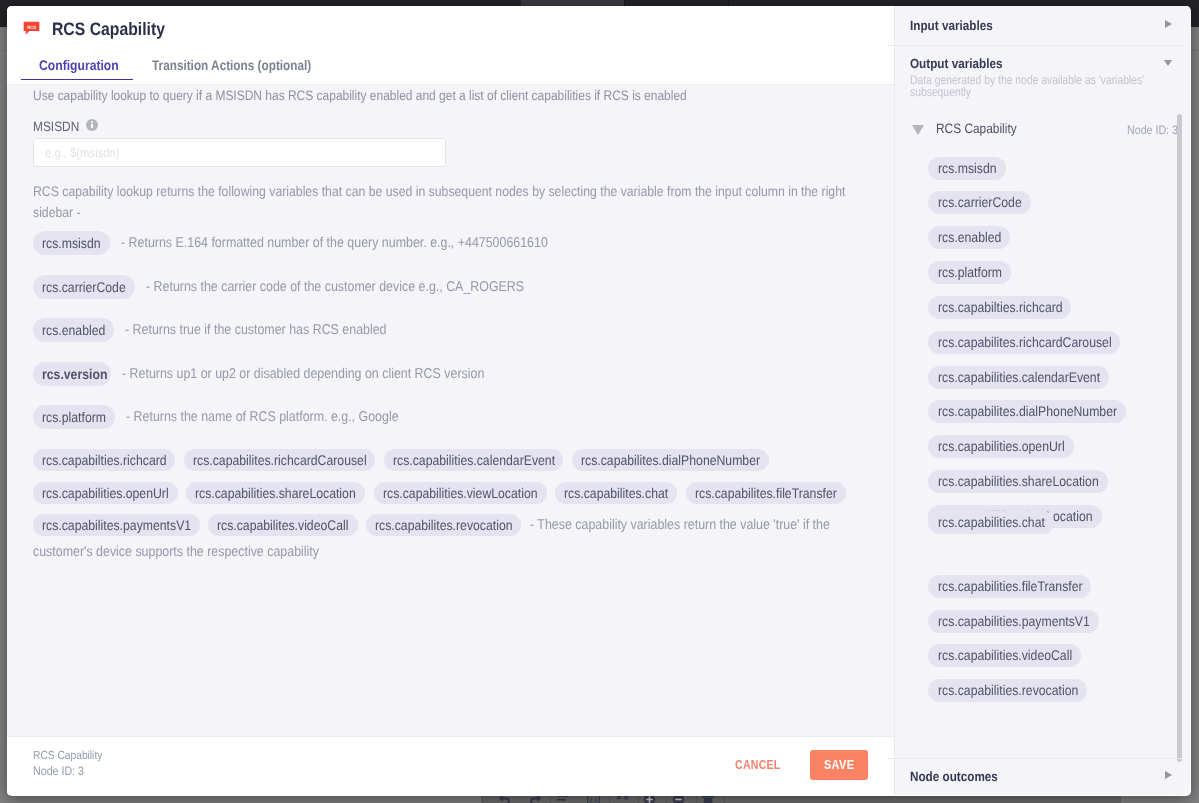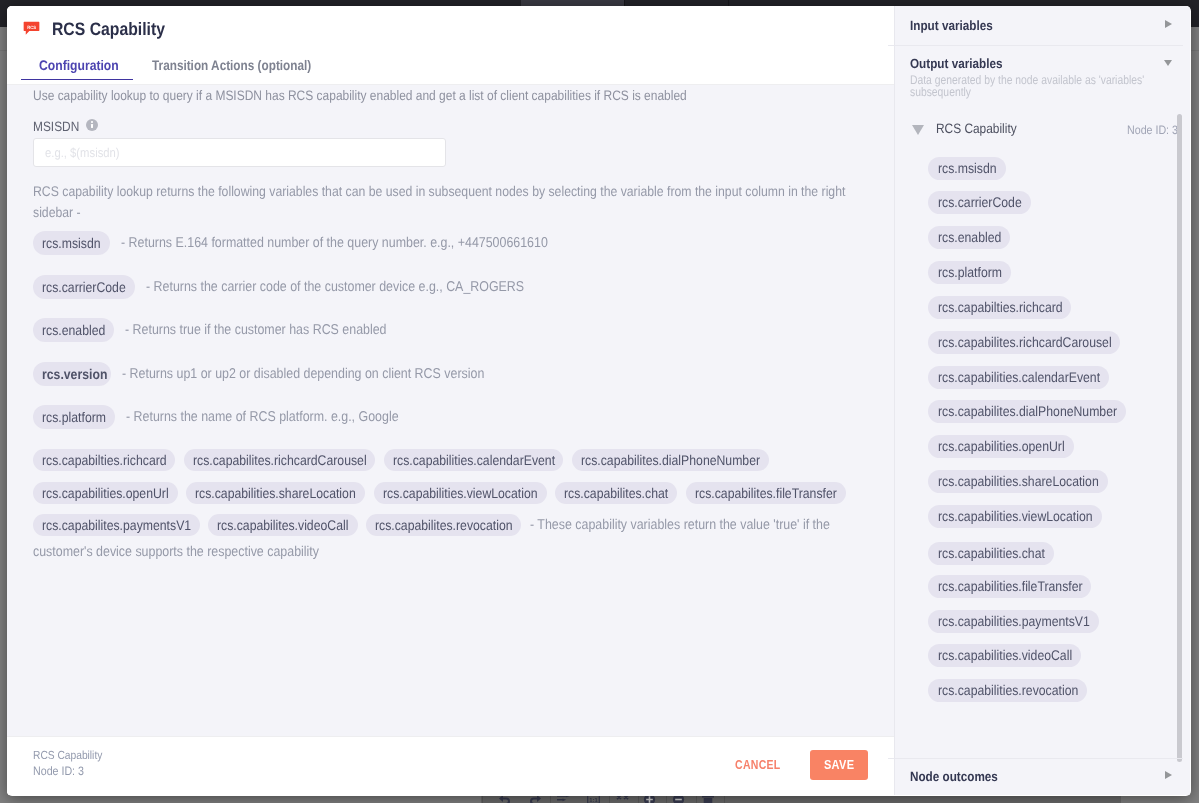--- a/index.html
+++ b/index.html
@@ -258,21 +258,21 @@
           <span class="s-pill" style="top: 191.35px;"><span style="transform: scaleX(0.875); transform-origin: left center; display: inline-block; overflow: visible; white-space: nowrap; width: 84px;">rcs.carrierCode</span></span>
           <span class="s-pill" style="top: 226.2px;"><span style="transform: scaleX(0.875); transform-origin: left center; display: inline-block; overflow: visible; white-space: nowrap; width: 63px;">rcs.enabled</span></span>
           <span class="s-pill" style="top: 261.05px;"><span style="transform: scaleX(0.875); transform-origin: left center; display: inline-block; overflow: visible; white-space: nowrap; width: 63.875px;">rcs.platform</span></span>
           <span class="s-pill" style="top: 295.9px;"><span style="transform: scaleX(0.875); transform-origin: left center; display: inline-block; overflow: visible; white-space: nowrap; width: 124.25px;">rcs.capabilties.richcard</span></span>
           <span class="s-pill" style="top: 330.75px;"><span style="transform: scaleX(0.875); transform-origin: left center; display: inline-block; overflow: visible; white-space: nowrap; width: 173.25px;">rcs.capabilites.richcardCarousel</span></span>
           <span class="s-pill" style="top: 365.6px;"><span style="transform: scaleX(0.875); transform-origin: left center; display: inline-block; overflow: visible; white-space: nowrap; width: 161.875px;">rcs.capabilities.calendarEvent</span></span>
           <span class="s-pill" style="top: 400.45px;"><span style="transform: scaleX(0.875); transform-origin: left center; display: inline-block; overflow: visible; white-space: nowrap; width: 179.375px;">rcs.capabilites.dialPhoneNumber</span></span>
           <span class="s-pill" style="top: 435.3px;"><span style="transform: scaleX(0.875); transform-origin: left center; display: inline-block; overflow: visible; white-space: nowrap; width: 126.875px;">rcs.capabilities.openUrl</span></span>
           <span class="s-pill" style="top: 470.15px;"><span style="transform: scaleX(0.875); transform-origin: left center; display: inline-block; overflow: visible; white-space: nowrap; width: 161px;">rcs.capabilities.shareLocation</span></span>
           <span class="s-pill" style="top: 505px;"><span style="transform: scaleX(0.875); transform-origin: left center; display: inline-block; overflow: visible; white-space: nowrap; width: 154.875px;">rcs.capabilities.viewLocation</span></span>
-          <span class="s-pill" style="top: 542px;"><span style="transform: scaleX(0.875); transform-origin: left center; display: inline-block; overflow: visible; white-space: nowrap; width: 106.75px;">rcs.capabilities.chat</span></span>
+          <span class="s-pill" style="top: 511px;"><span style="transform: scaleX(0.875); transform-origin: left center; display: inline-block; overflow: visible; white-space: nowrap; width: 106.75px;">rcs.capabilities.chat</span></span>
           <span class="s-pill" style="top: 574.7px;"><span style="transform: scaleX(0.875); transform-origin: left center; display: inline-block; overflow: visible; white-space: nowrap; width: 144.375px;">rcs.capabilities.fileTransfer</span></span>
           <span class="s-pill" style="top: 609.55px;"><span style="transform: scaleX(0.875); transform-origin: left center; display: inline-block; overflow: visible; white-space: nowrap; width: 152.25px;">rcs.capabilities.paymentsV1</span></span>
           <span class="s-pill" style="top: 644.4px;"><span style="transform: scaleX(0.875); transform-origin: left center; display: inline-block; overflow: visible; white-space: nowrap; width: 133.875px;">rcs.capabilities.videoCall</span></span>
           <span class="s-pill" style="top: 679.25px;"><span style="transform: scaleX(0.875); transform-origin: left center; display: inline-block; overflow: visible; white-space: nowrap; width: 140px;">rcs.capabilities.revocation</span></span>
         </div>
     <div class="s-scrollbar" style="top:114px; height:648px;"></div>
 
     <div class="s-div" style="top:758px;"></div>
     <div class="s-h" style="left:910px; top:770px;">Node outcomes</div>
     <span class="caret-r" style="left:1165px; top:771px;"></span>

